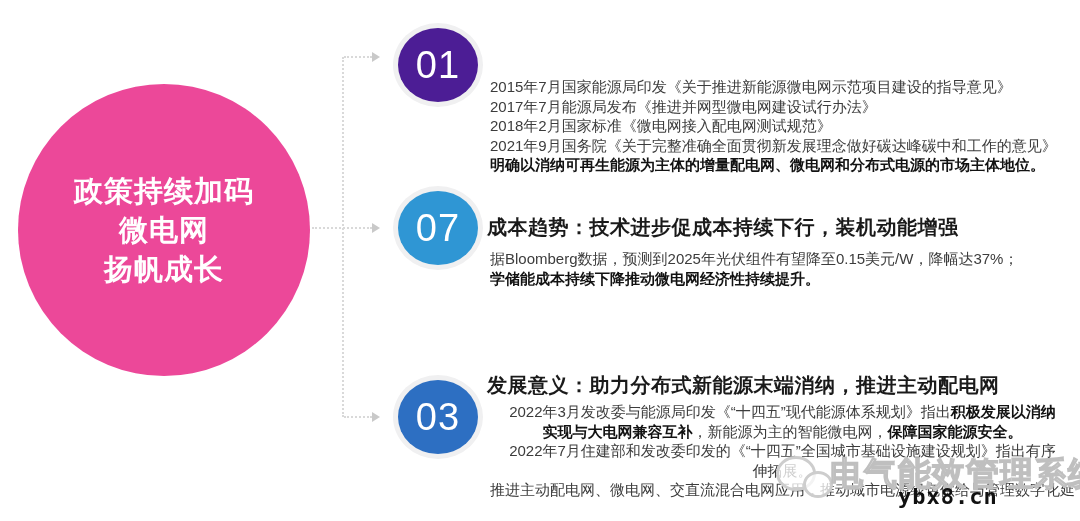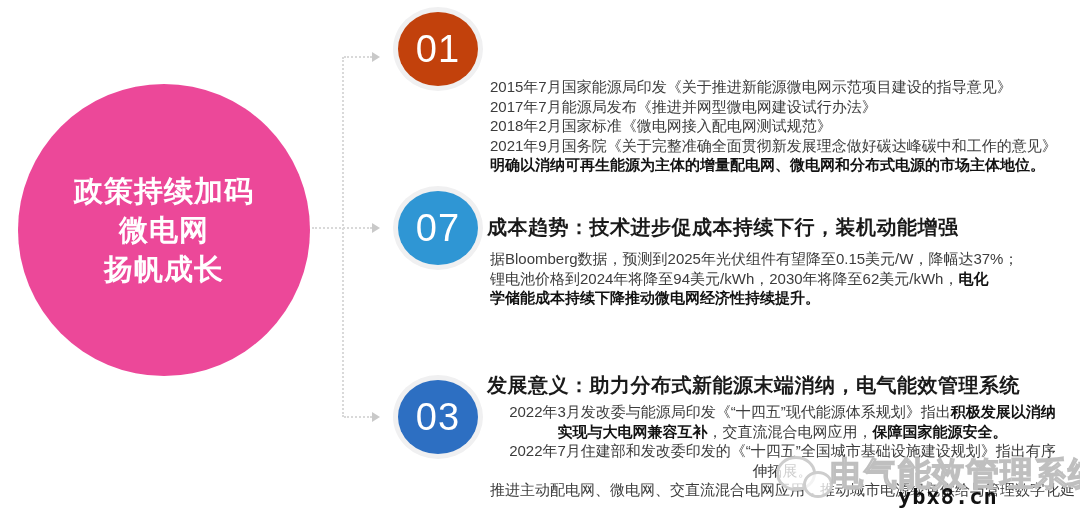--- a/index.html
+++ b/index.html
@@ -74,48 +74,47 @@
     </div>
 
   <div class="conn v" style="left:342px;top:57px;height:360px;"></div>
   <div class="conn h" style="left:344px;top:56px;width:28px;"></div>
   <div class="conn h" style="left:312px;top:227px;width:60px;"></div>
   <div class="conn h" style="left:344px;top:416px;width:28px;"></div>
   <div class="arrow" style="left:372px;top:52px;"></div>
   <div class="arrow" style="left:372px;top:223px;"></div>
   <div class="arrow" style="left:372px;top:412px;"></div>
 
-  <div class="step-circle" style="top: 12px; background: #c2410c;">
+  <div class="step-circle" style="top: 28px; background: #4c1d95;">
     <span class="step-num">01</span>
   </div>
   <div class="sec-body" style="top:77px;">
       <div class="text-line"><span>2015年7月国家能源局印发《关于推进新能源微电网示范项目建设的指导意见》</span></div>
       <div class="text-line"><span>2017年7月能源局发布《推进并网型微电网建设试行办法》</span></div>
       <div class="text-line"><span>2018年2月国家标准《微电网接入配电网测试规范》</span></div>
       <div class="text-line"><span>2021年9月国务院《关于完整准确全面贯彻新发展理念做好碳达峰碳中和工作的意见》</span></div>
       <div class="text-line"><span class="b">明确以消纳可再生能源为主体的增量配电网、微电网和分布式电源的市场主体地位。</span></div>
     </div>
 
   <div class="step-circle" style="top: 191px; background: rgb(47, 150, 212);">
     <span class="step-num">07</span>
   </div>
   <div class="sec-title" style="top:214px;">成本趋势：技术进步促成本持续下行，装机动能增强</div>
   <div class="sec-body" style="top:249px;">
       <div class="text-line"><span>据Bloomberg数据，预测到2025年光伏组件有望降至0.15美元/W，降幅达37%；</span></div>
-      <div class="text-line"><span>锂电池价格到2024年将降至94美元/kWh，2030年将降至62美元/kWh，</span><span class="b">电化</span></div>
       <div class="text-line"><span class="b">学储能成本持续下降推动微电网经济性持续提升。</span></div>
     </div>
 
   <div class="step-circle" style="top: 380px; background: rgb(45, 111, 194);">
     <span class="step-num">03</span>
   </div>
-  <div class="sec-title" style="top:372px;">发展意义：助力分布式新能源末端消纳，电气能效管理系统</div>
+  <div class="sec-title" style="top:372px;">发展意义：助力分布式新能源末端消纳，推进主动配电网</div>
   <div class="sec-body" style="top:402px;text-align:center;">
       <div class="text-line"><span>2022年3月发改委与能源局印发《“十四五”现代能源体系规划》指出</span><span class="b">积极发展以消纳</span></div>
-      <div class="text-line"><span class="b">实现与大电网兼容互补</span><span>，交直流混合电网应用，</span><span class="b">保障国家能源安全。</span></div>
+      <div class="text-line"><span class="b">实现与大电网兼容互补</span><span>，新能源为主的智能微电网，</span><span class="b">保障国家能源安全。</span></div>
       <div class="text-line"><span>2022年7月住建部和发改委印发的《“十四五”全国城市基础设施建设规划》指出有序</span></div>
       <div class="text-line"><span>伸拓展。</span></div>
       <div class="text-line"><span>推进主动配电网、微电网、交直流混合电网应用，推动城市电源绿色供给与管理数字化延</span></div>
     </div>
 
   <div class="watermark">
     <div class="wm-icon">
       <i class="bub1"></i>
       <i class="bub2"></i>
     </div>

